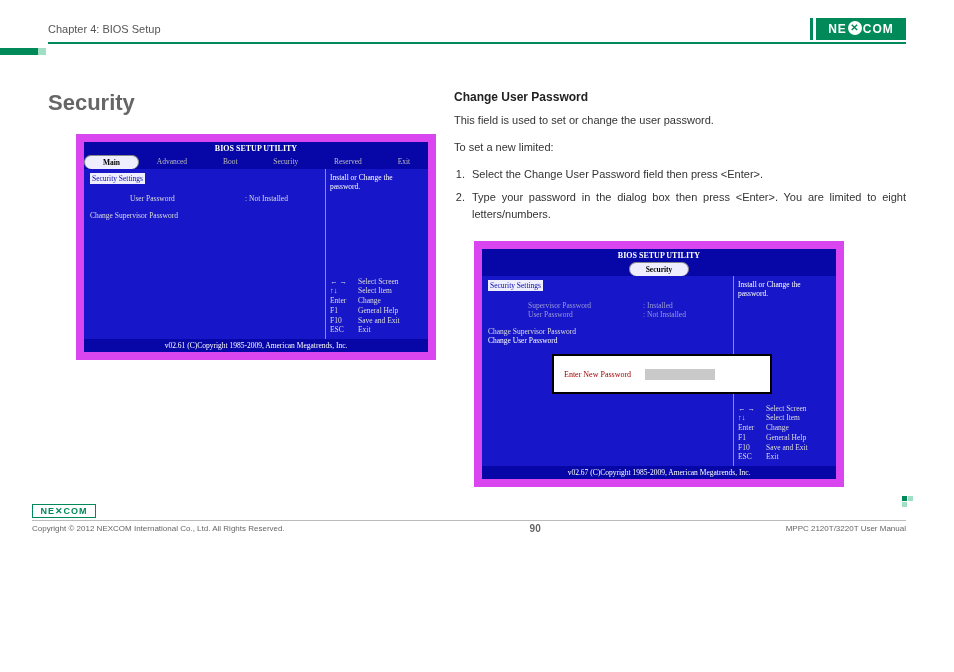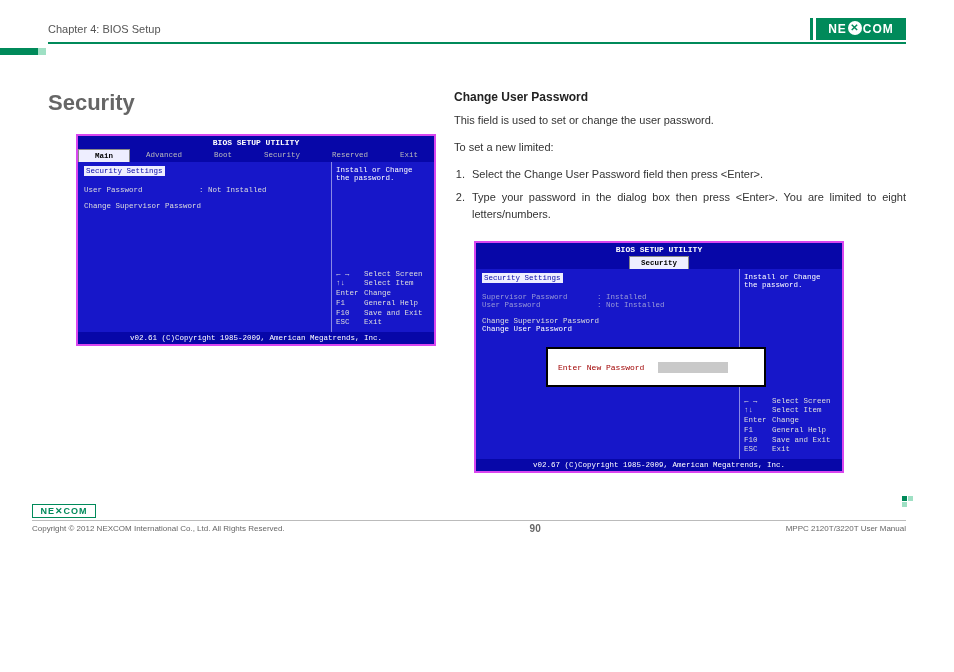--- a/index.html
+++ b/index.html
@@ -13,30 +13,30 @@
   .top-accent::after{content:"";position:absolute;left:38px;top:0;width:8px;height:7px;background:#9fe0c4;}
   .body-cols { display: flex; gap: 16px; margin-top: 35px; }
   .col-left { width: 390px; }
   .col-right { flex: 1; }
   h1.security { font-size: 22px; font-weight: 600; color: #666; margin-bottom: 18px; }
   h3.cup { font-size: 12px; font-weight: bold; margin-bottom: 8px; color:#222; }
   .para { font-size: 11px; color: #333; line-height: 1.55; margin-bottom: 10px; }
   ol.steps { font-size: 11px; color: #333; line-height: 1.55; margin-left: 14px; margin-bottom: 18px; }
   ol.steps li { margin-bottom: 6px; padding-left: 4px; text-align: justify;}
   
-  .bios { width: 360px; border: 2px solid #d946ef; font-family: Liberation Mono, monospace; font-size: 7.5px; color: #fff; }
+  .bios { width: 360px; border: 8px solid #d946ef; font-family: Liberation Serif, serif; font-size: 7.5px; color: #fff; }
   .bios-title { background: #0707a8; color: #fff; text-align: center; font-weight: bold; padding: 2px 0; font-size: 8px; }
   .bios-tabs { background: #0707a8; display: flex; }
-  .bios-tab { flex: 1 1 auto; text-align: center; padding: 2px 0; color: #bbb; }
+  .bios-tab { flex: 1 1 auto; text-align: center; padding: 2px 0; color: #bbb; border-radius: 7px; }
   .bios-tab.active { background: #eef; color: #000; font-weight: bold; border: 1px solid #888; border-bottom: none; }
   .bios-mid { display: flex; background: #1717c9; height: 170px; }
   .bios-main { flex: 1; border-right: 1px solid #8989e6; padding: 4px 6px; color: #ddd; position:relative; }
   .bios-side { width: 102px; padding: 4px 4px; color: #ddd; display:flex; flex-direction:column; justify-content:space-between;}
   .bios-sec-head { background: #eef; color: #0707a8; padding: 1px 2px; display: inline-block; margin-bottom: 4px; font-weight:normal;}
-  .bios-line { display: flex; }
+  .bios-line { display: flex; margin-left: 40px; }
   .bios-line .lbl { width: 115px; }
   .bios-foot { background: #0707a8; color: #fff; text-align: center; padding: 2px 0; font-size: 7.5px; }
   .help-block { line-height: 1.3; }
   .help-row { display:flex; gap:4px;}
   .help-row .k{ width:24px;}
   .bios-mid.tall { height: 190px;}
   .dialog { position:absolute; left:70px; top:78px; width:220px; height:40px; background:#fff; border:2px solid #000; display:flex; align-items:center; padding:0 10px; gap:14px;}
   .dialog .dp{ color:#a00000; font-size:8px;}
   .dialog .dinput{ width:70px; height:11px; background:#c9c9c9;}
   .red-action{ color:#fff; }

